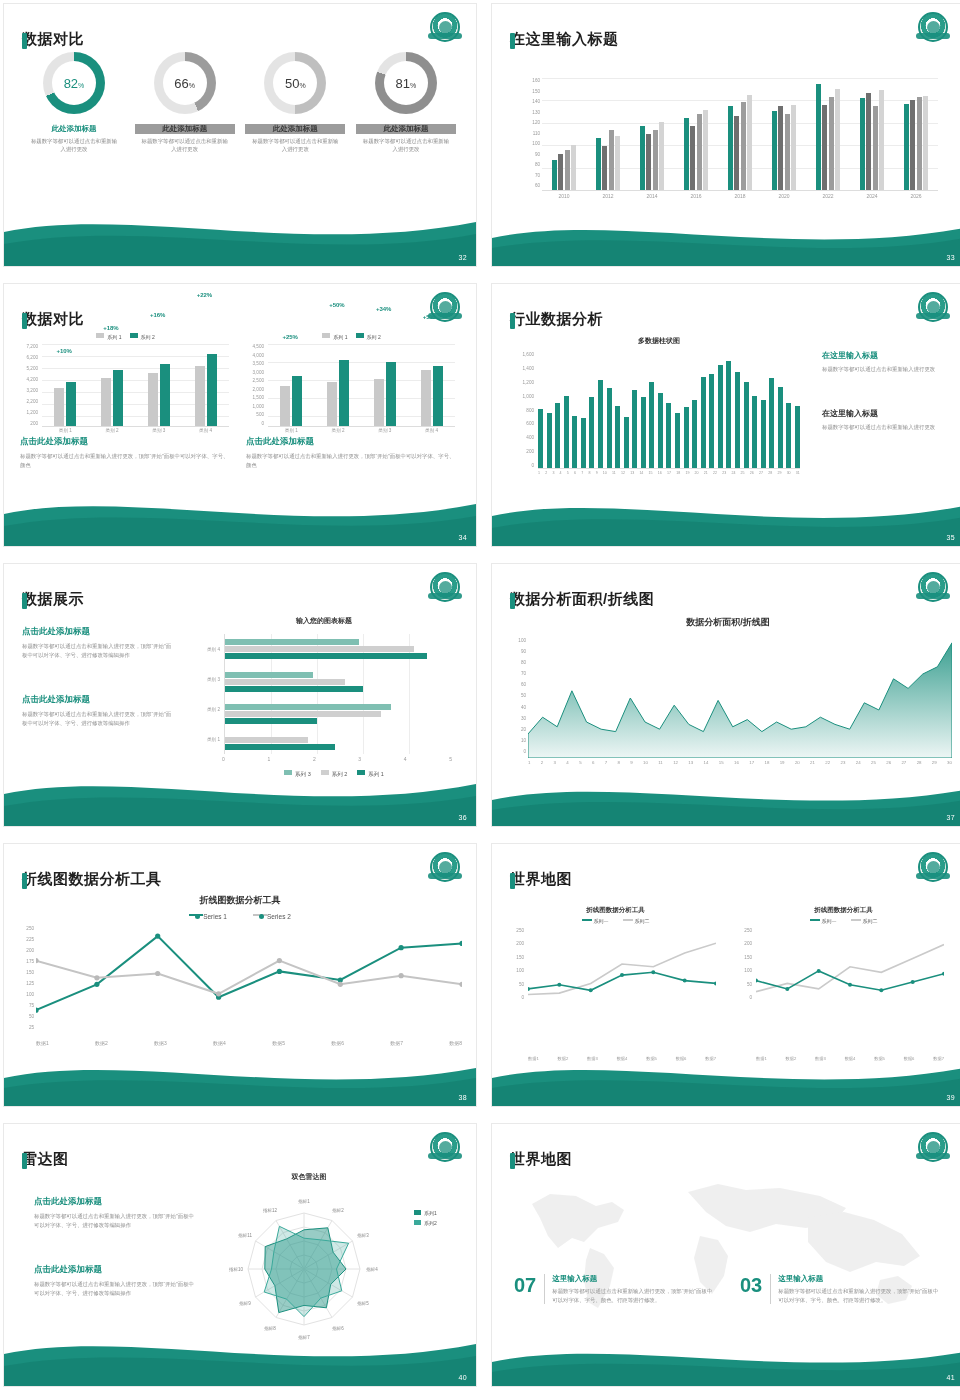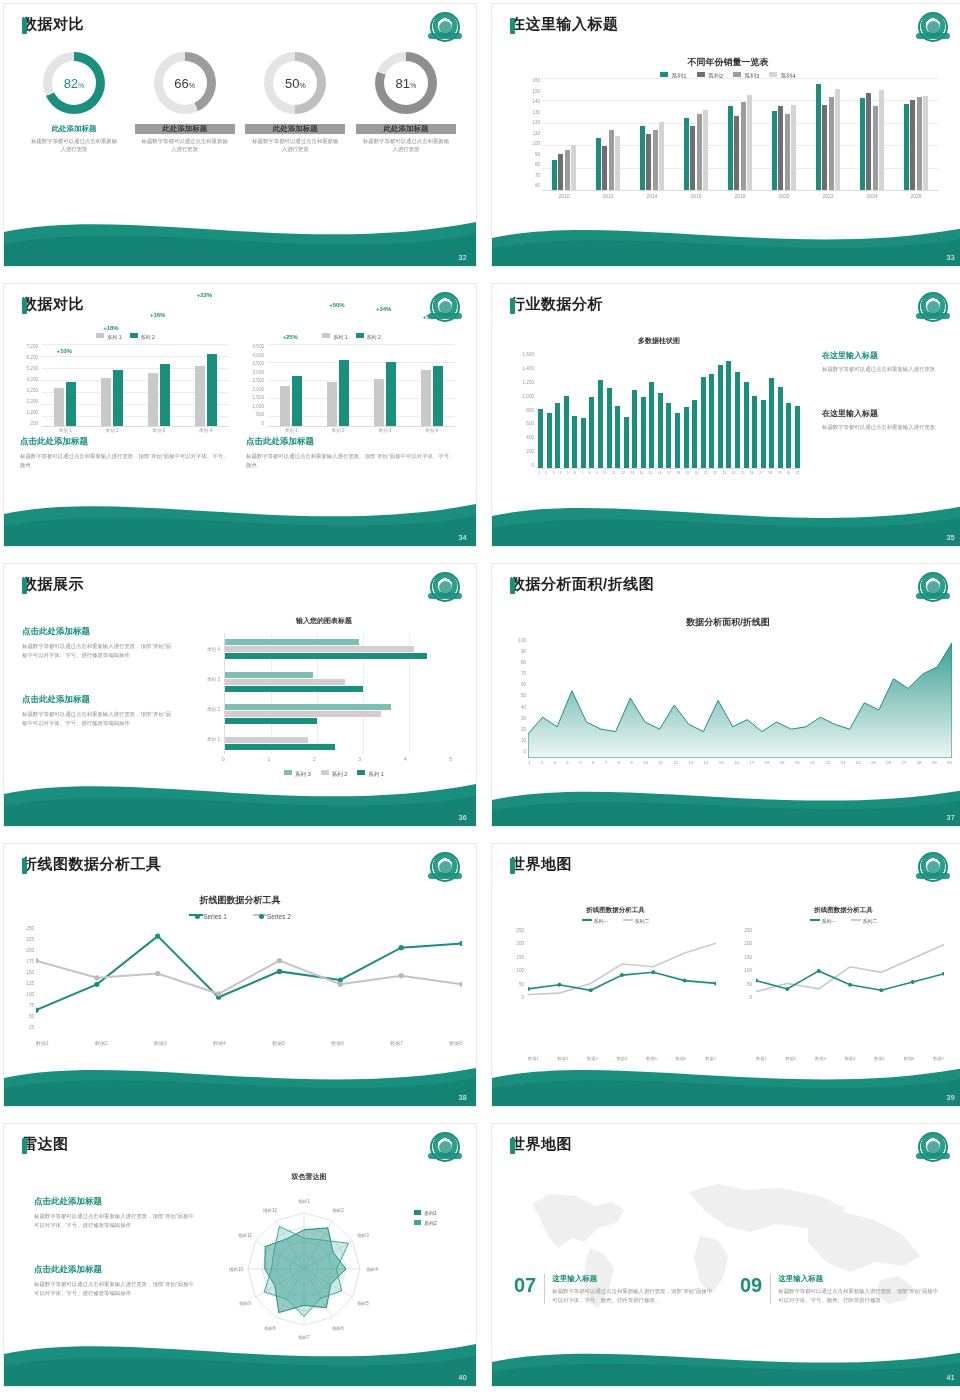--- a/index.html
+++ b/index.html
@@ -2,21 +2,21 @@
 <html><head>
 <meta charset="utf-8">
 <style>
   html,body{margin:0;padding:0;background:#ffffff;}
   body{width:960px;height:1400px;font-family:"Liberation Sans","DejaVu Sans",sans-serif;color:#222;}
   .deck{display:grid;grid-template-columns:472px 472px;grid-auto-rows:268px;column-gap:16px;row-gap:12px;padding:4px 0 0 4px;box-sizing:border-box;}
   .slide{position:relative;width:472px;height:262px;background:#fff;overflow:hidden;box-shadow:0 0 0 1px #e9e9e9;}
   .slide .wave{position:absolute;left:0;right:0;bottom:0;height:62px;}
   .slide .wave svg{display:block;width:100%;height:100%;}
   .pagenum{position:absolute;right:9px;bottom:5px;color:#fff;font-size:7px;letter-spacing:.3px;}
-  .title{position:absolute;left:18px;top:11px;font-size:15px;font-weight:bold;color:#1f1f1f;letter-spacing:.5px;}
+  .title{position:absolute;left:18px;top:26px;font-size:15px;font-weight:bold;color:#1f1f1f;letter-spacing:.5px;}
   .title .bar{display:inline-block;width:5px;height:16px;background:#1a8f7e;vertical-align:-3px;margin-right:7px;border-radius:1px;}
   .logo{position:absolute;right:14px;top:8px;width:34px;height:26px;}
   .logo .ring{width:26px;height:26px;border-radius:50%;border:2px solid #1a8f7e;background:radial-gradient(circle at 50% 45%, #fff 0 38%, #2a9d8a 39% 62%, #e7efe9 63% 100%);position:relative;margin:0 auto;}
   .logo .ring:after{content:"";position:absolute;left:50%;top:50%;width:13px;height:13px;margin:-6.5px 0 0 -6.5px;border-radius:50%;background:#1a8f7e;opacity:.75;}
   .logo .rib{position:absolute;left:0;bottom:-1px;width:34px;height:6px;background:#1a8f7e;border-radius:3px;opacity:.9;}
 
   
   .ctitle{text-align:center;font-size:9px;font-weight:bold;color:#333;}
   .legend{display:flex;justify-content:center;gap:10px;font-size:6px;color:#555;margin-top:3px;}
   .legend span.sw{display:inline-block;width:8px;height:5px;margin-right:3px;vertical-align:1px;}
@@ -108,29 +108,20 @@
     <div class="pagenum">32</div>
   </div>
 
   <div class="slide">
     <div class="title"><span class="bar"></span><span>在这里输入标题</span></div>
     <div class="logo">
         <div class="ring"></div>
         <div class="rib"></div>
       </div>
 
-    <div style="position:absolute;left:30px;top:52px;width:412px;">
-      <div class="ctitle">不同年份销量一览表</div>
-      <div class="legend">
-        <span><span class="sw teal"></span><span>系列1</span></span>
-        <span><span class="sw dgray"></span><span>系列2</span></span>
-        <span><span class="sw gray"></span><span>系列3</span></span>
-        <span><span class="sw ltgray"></span><span>系列4</span></span>
-      </div>
-    </div>
 
     <div style="position:absolute;left:22px;top:74px;width:26px;height:110px;display:flex;flex-direction:column;justify-content:space-between;">
       <div class="axisy">160</div>
       <div class="axisy">150</div>
       <div class="axisy">140</div>
       <div class="axisy">130</div>
       <div class="axisy">120</div>
       <div class="axisy">110</div>
       <div class="axisy">100</div>
       <div class="axisy">90</div>
@@ -863,21 +854,21 @@
     </svg>
 
     <div style="position:absolute;left:22px;top:150px;width:200px;display:flex;gap:8px;">
       <div class="num">07</div>
       <div style="border-left:1px solid #cfcfcf;padding-left:7px;">
         <div style="font-size:7.5px;font-weight:bold;color:#1a8f7e;">这里输入标题</div>
         <div class="bodytext" style="margin-top:3px;">标题数字等都可以通过点击和重新输入进行更改，顶部“开始”面板中可以对字体、字号、颜色、行距等进行修改。</div>
       </div>
     </div>
     <div style="position:absolute;left:248px;top:150px;width:200px;display:flex;gap:8px;">
-      <div class="num">09</div>
+      <div class="num">03</div>
       <div style="border-left:1px solid #cfcfcf;padding-left:7px;">
         <div style="font-size:7.5px;font-weight:bold;color:#1a8f7e;">这里输入标题</div>
         <div class="bodytext" style="margin-top:3px;">标题数字等都可以通过点击和重新输入进行更改，顶部“开始”面板中可以对字体、字号、颜色、行距等进行修改。</div>
       </div>
     </div>
 
     <div class="wave">
       <svg viewBox="0 0 472 62" preserveAspectRatio="none">
         <path d="M0,38 C120,12 300,58 472,28 L472,62 L0,62 Z" fill="#1a8f7e"></path>
         <path d="M0,48 C140,24 320,62 472,38 L472,62 L0,62 Z" fill="#0f7a6a" opacity=".5"></path>

